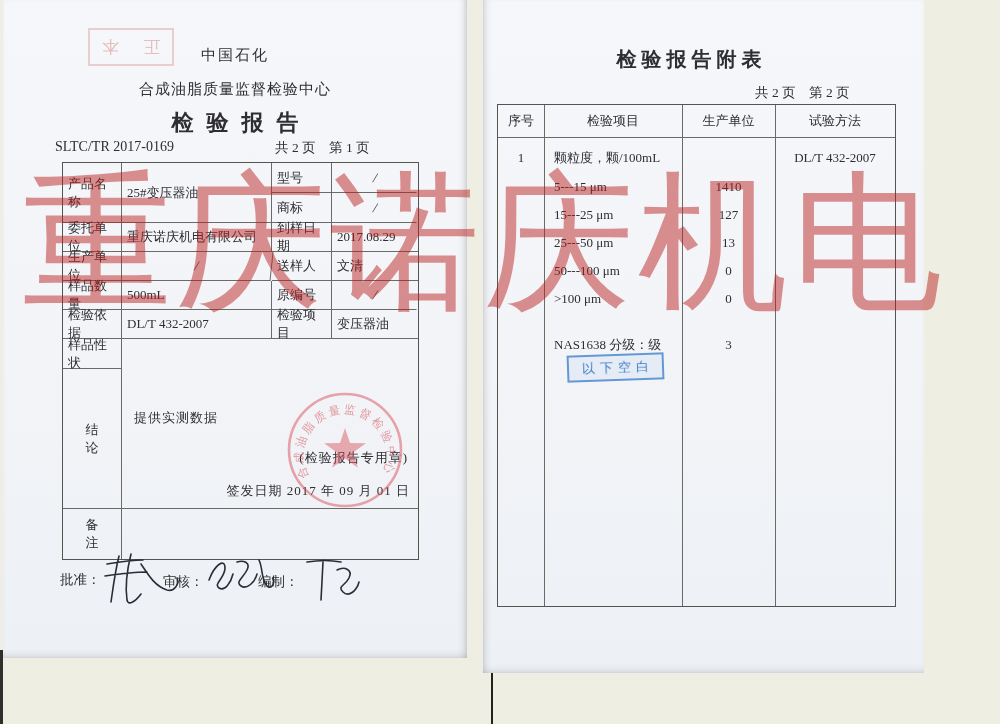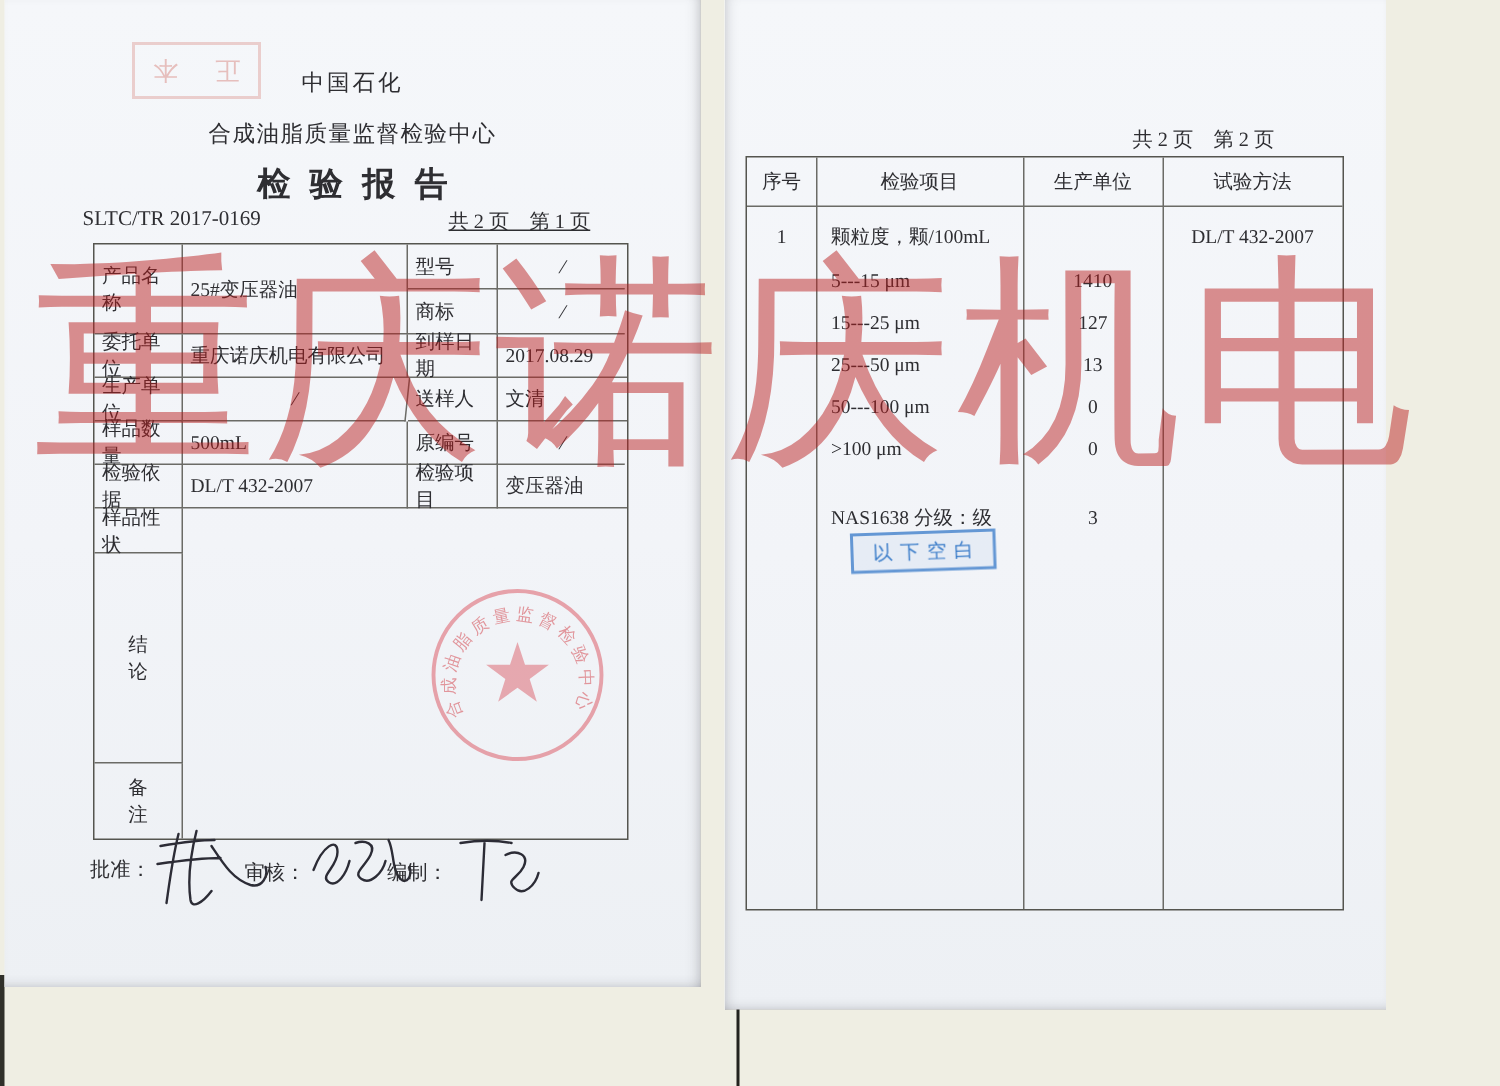--- a/index.html
+++ b/index.html
@@ -22,21 +22,21 @@
 
   
   .copy-stamp{position:absolute;left:85px;top:28px;width:72px;height:34px;border:2px solid rgba(203,82,70,.25);
     color:rgba(203,82,70,.34);display:flex;align-items:center;justify-content:center;font-size:17px;
     letter-spacing:10px;padding-left:10px;transform:rotate(180deg);filter:blur(.4px);}
   .l-org1{position:absolute;left:0;top:46px;width:100%;text-align:center;font-size:15px;letter-spacing:2px;}
   .l-org2{position:absolute;left:0;top:80px;width:100%;text-align:center;font-size:15px;letter-spacing:1px;}
   .l-title{position:absolute;left:0;top:108px;width:100%;text-align:center;font-size:22px;font-weight:bold;
     letter-spacing:13px;padding-left:13px;box-sizing:border-box;}
   .l-repno{position:absolute;left:52px;top:139px;font-size:14px;}
-  .l-pageinfo{position:absolute;left:296px;top:139px;font-size:13.5px;text-decoration:underline;}
+  .l-pageinfo{position:absolute;left:272px;top:139px;font-size:13.5px;}
 
   .lt{position:absolute;left:59px;top:162px;display:grid;
     grid-template-columns:59px 150px 60px 86px;
     grid-template-rows:30px 30px 29px 29px 29px 29px 30px 140px 50px;
     border:1.4px solid #55554f;font-size:13px;}
   .lt > div{border-right:1px solid #6b6b66;border-bottom:1px solid #6b6b66;
     display:flex;align-items:center;padding:0 5px;box-sizing:border-box;}
   .lt > div.nr{border-right:none;}
   .lt > div.nb{border-bottom:none;}
   .lt .ctr{justify-content:center;}
@@ -131,20 +131,25 @@
       <div class="g-bas-v">DL/T 432-2007</div>
       <div class="g-itm-l">检验项目</div>
       <div class="g-itm-v nr">变压器油</div>
 
       <div class="g-chr-l">样品性状</div>
 
       <div class="g-con-l stack ctr">
         <span>结</span>
         <span>论</span>
       </div>
+      <div class="g-con-v nr">
+        <span class="con-text">提供实测数据</span>
+        <span class="con-sealnote">(检验报告专用章)</span>
+        <span class="con-issued">签发日期 2017 年 09 月 01 日</span>
+      </div>
 
       <div class="g-rem-l nb stack ctr">
         <span>备</span>
         <span>注</span>
       </div>
       <div class="g-rem-v nr nb"></div>
     </div>
 
     <svg class="seal-svg" width="135" height="135" viewBox="0 0 135 135">
       <defs>
@@ -165,20 +170,21 @@
     <svg class="sig-svg" style="left:198px;top:554px;" width="76" height="46">
       <path class="ink" d="M8,26 C14,10 24,4 24,14 C24,24 12,30 18,34 C24,38 30,28 32,20 M36,8 C42,6 50,8 46,16 C42,24 34,28 40,32 C46,36 54,28 56,20 M58,6 C62,14 60,26 66,32 C70,36 74,30 72,24"></path>
     </svg>
     <div class="sig-label" style="left:255px;top:573px;">编制：</div>
     <svg class="sig-svg" style="left:296px;top:552px;" width="64" height="54">
       <path class="ink" d="M8,10 C20,8 32,8 42,10 M24,10 L22,48 M38,18 C46,14 54,18 50,26 C46,34 38,34 44,40 C50,46 58,38 60,30"></path>
     </svg>
   </div>
 
   <div class="paper right">
+    <div class="r-title">检验报告附表</div>
     <div class="r-pageinfo">共 2 页　第 2 页</div>
 
     <div class="rt">
       <div class="vl" style="left:46px;"></div>
       <div class="vl" style="left:184px;"></div>
       <div class="vl" style="left:277px;"></div>
       <div class="hl"></div>
 
       <div class="rt-head">
         <div class="hc1">序号</div>

